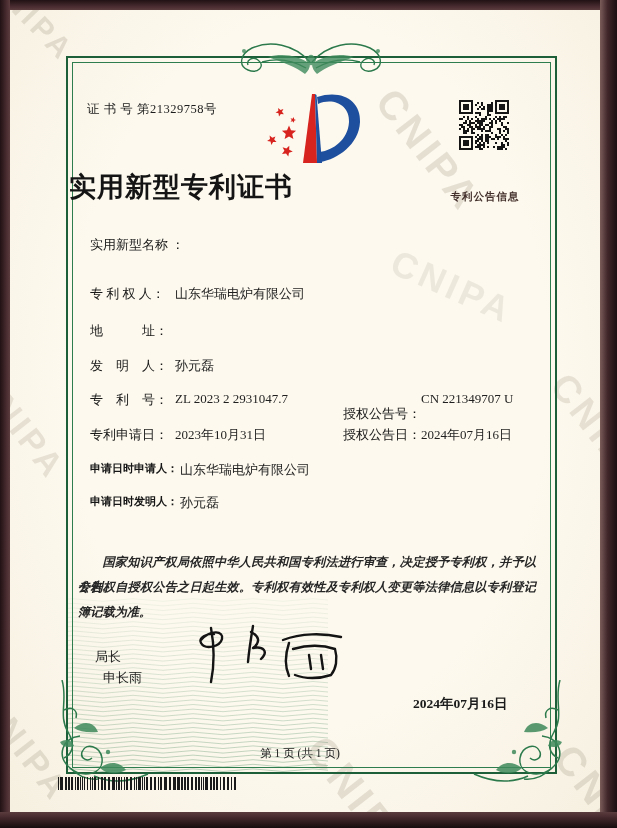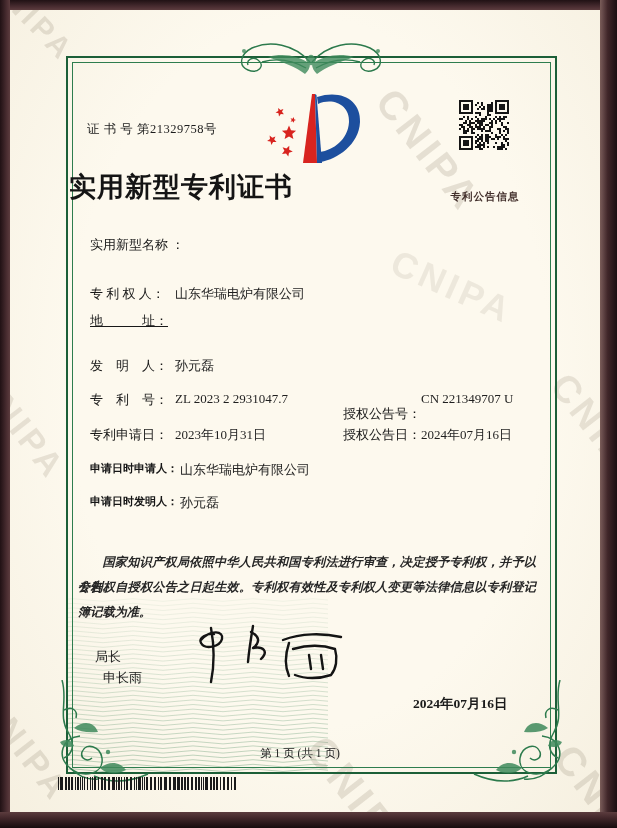--- a/index.html
+++ b/index.html
@@ -135,21 +135,21 @@
       <path d="M20,88 C28,96 38,100 48,99"></path>
     </g>
     <g fill="#3f8a5c" opacity="0.85">
       <path d="M24,48 C34,40 44,42 48,52 C38,53 30,52 24,48 Z"></path>
       <path d="M50,88 C60,80 70,82 76,90 C66,95 56,94 50,88 Z"></path>
       <path d="M10,62 C16,58 22,60 24,66 C18,68 12,67 10,62 Z"></path>
       <circle cx="58" cy="72" r="2.2"></circle>
     </g>
   </svg>
 
-  <div class="txt cert-no" style="left:87px;top:101px;margin-top:20px;">证 书 号 第21329758号</div>
+  <div class="txt cert-no" style="left:87px;top:101px;">证 书 号 第21329758号</div>
 
   <svg class="abs" style="left:260px;top:88px;z-index:20;" width="108" height="80" viewBox="0 0 108 80">
     <g id="logo-stars" fill="#d8241f">
         <polygon points="18.2,19.9 20.5,22.0 23.4,21.1 22.0,23.8 23.9,26.3 20.8,25.9 19.0,28.4 18.5,25.3 15.5,24.4 18.3,23.0"></polygon>
         <polygon points="33.9,29.1 34.1,31.2 36.0,32.0 34.1,32.8 34.0,34.8 32.6,33.3 30.6,33.8 31.7,32.0 30.5,30.3 32.6,30.7"></polygon>
         <polygon points="29.0,37.5 31.0,42.3 36.1,42.7 32.2,46.0 33.4,51.1 29.0,48.4 24.6,51.1 25.8,46.0 21.9,42.7 27.0,42.3"></polygon>
         <polygon points="9.6,47.6 12.3,49.8 15.4,48.4 14.2,51.6 16.5,54.1 13.1,54.0 11.4,57.0 10.5,53.6 7.1,52.9 10.0,51.0"></polygon>
         <polygon points="29.3,57.7 29.2,61.7 32.8,63.5 29.0,64.7 28.3,68.6 26.0,65.4 22.0,66.0 24.4,62.8 22.6,59.2 26.4,60.5"></polygon>
       </g>
     <polygon points="52,6 55,6 57,75 43,75" fill="#d8241f"></polygon>
@@ -453,21 +453,21 @@
     </svg>
   <div class="txt qr-label" style="left:450px;top:150px;width:70px;margin-top:40px;">专利公告信息</div>
 
   <div class="txt title" style="left:69px;top:169px;width:440px;">实用新型专利证书</div>
 
   <div class="txt flabel" style="left:90px;top:236px;">实用新型名称 ：</div>
 
   <div class="txt flabel" style="left:90px;top:285px;">专 利 权 人：</div>
   <div class="txt fvalue" style="left:175px;top:285px;">山东华瑞电炉有限公司</div>
 
-  <div class="txt flabel" style="left:90px;top:312px;text-decoration:underline;">地　　　址：</div>
+  <div class="txt flabel" style="left:90px;top:322px;">地　　　址：</div>
 
   <div class="txt flabel" style="left:90px;top:357px;">发　明　人：</div>
   <div class="txt fvalue" style="left:175px;top:357px;">孙元磊</div>
 
   <div class="txt flabel" style="left:90px;top:391px;">专　利　号：</div>
   <div class="txt fvalue" style="left:175px;top:391px;">ZL 2023 2 2931047.7</div>
   <div class="txt flabel" style="left:343px;top:391px;margin-top:14px;">授权公告号：</div>
   <div class="txt fvalue" style="left:421px;top:391px;">CN 221349707 U</div>
 
   <div class="txt flabel" style="left:90px;top:426px;">专利申请日：</div>

